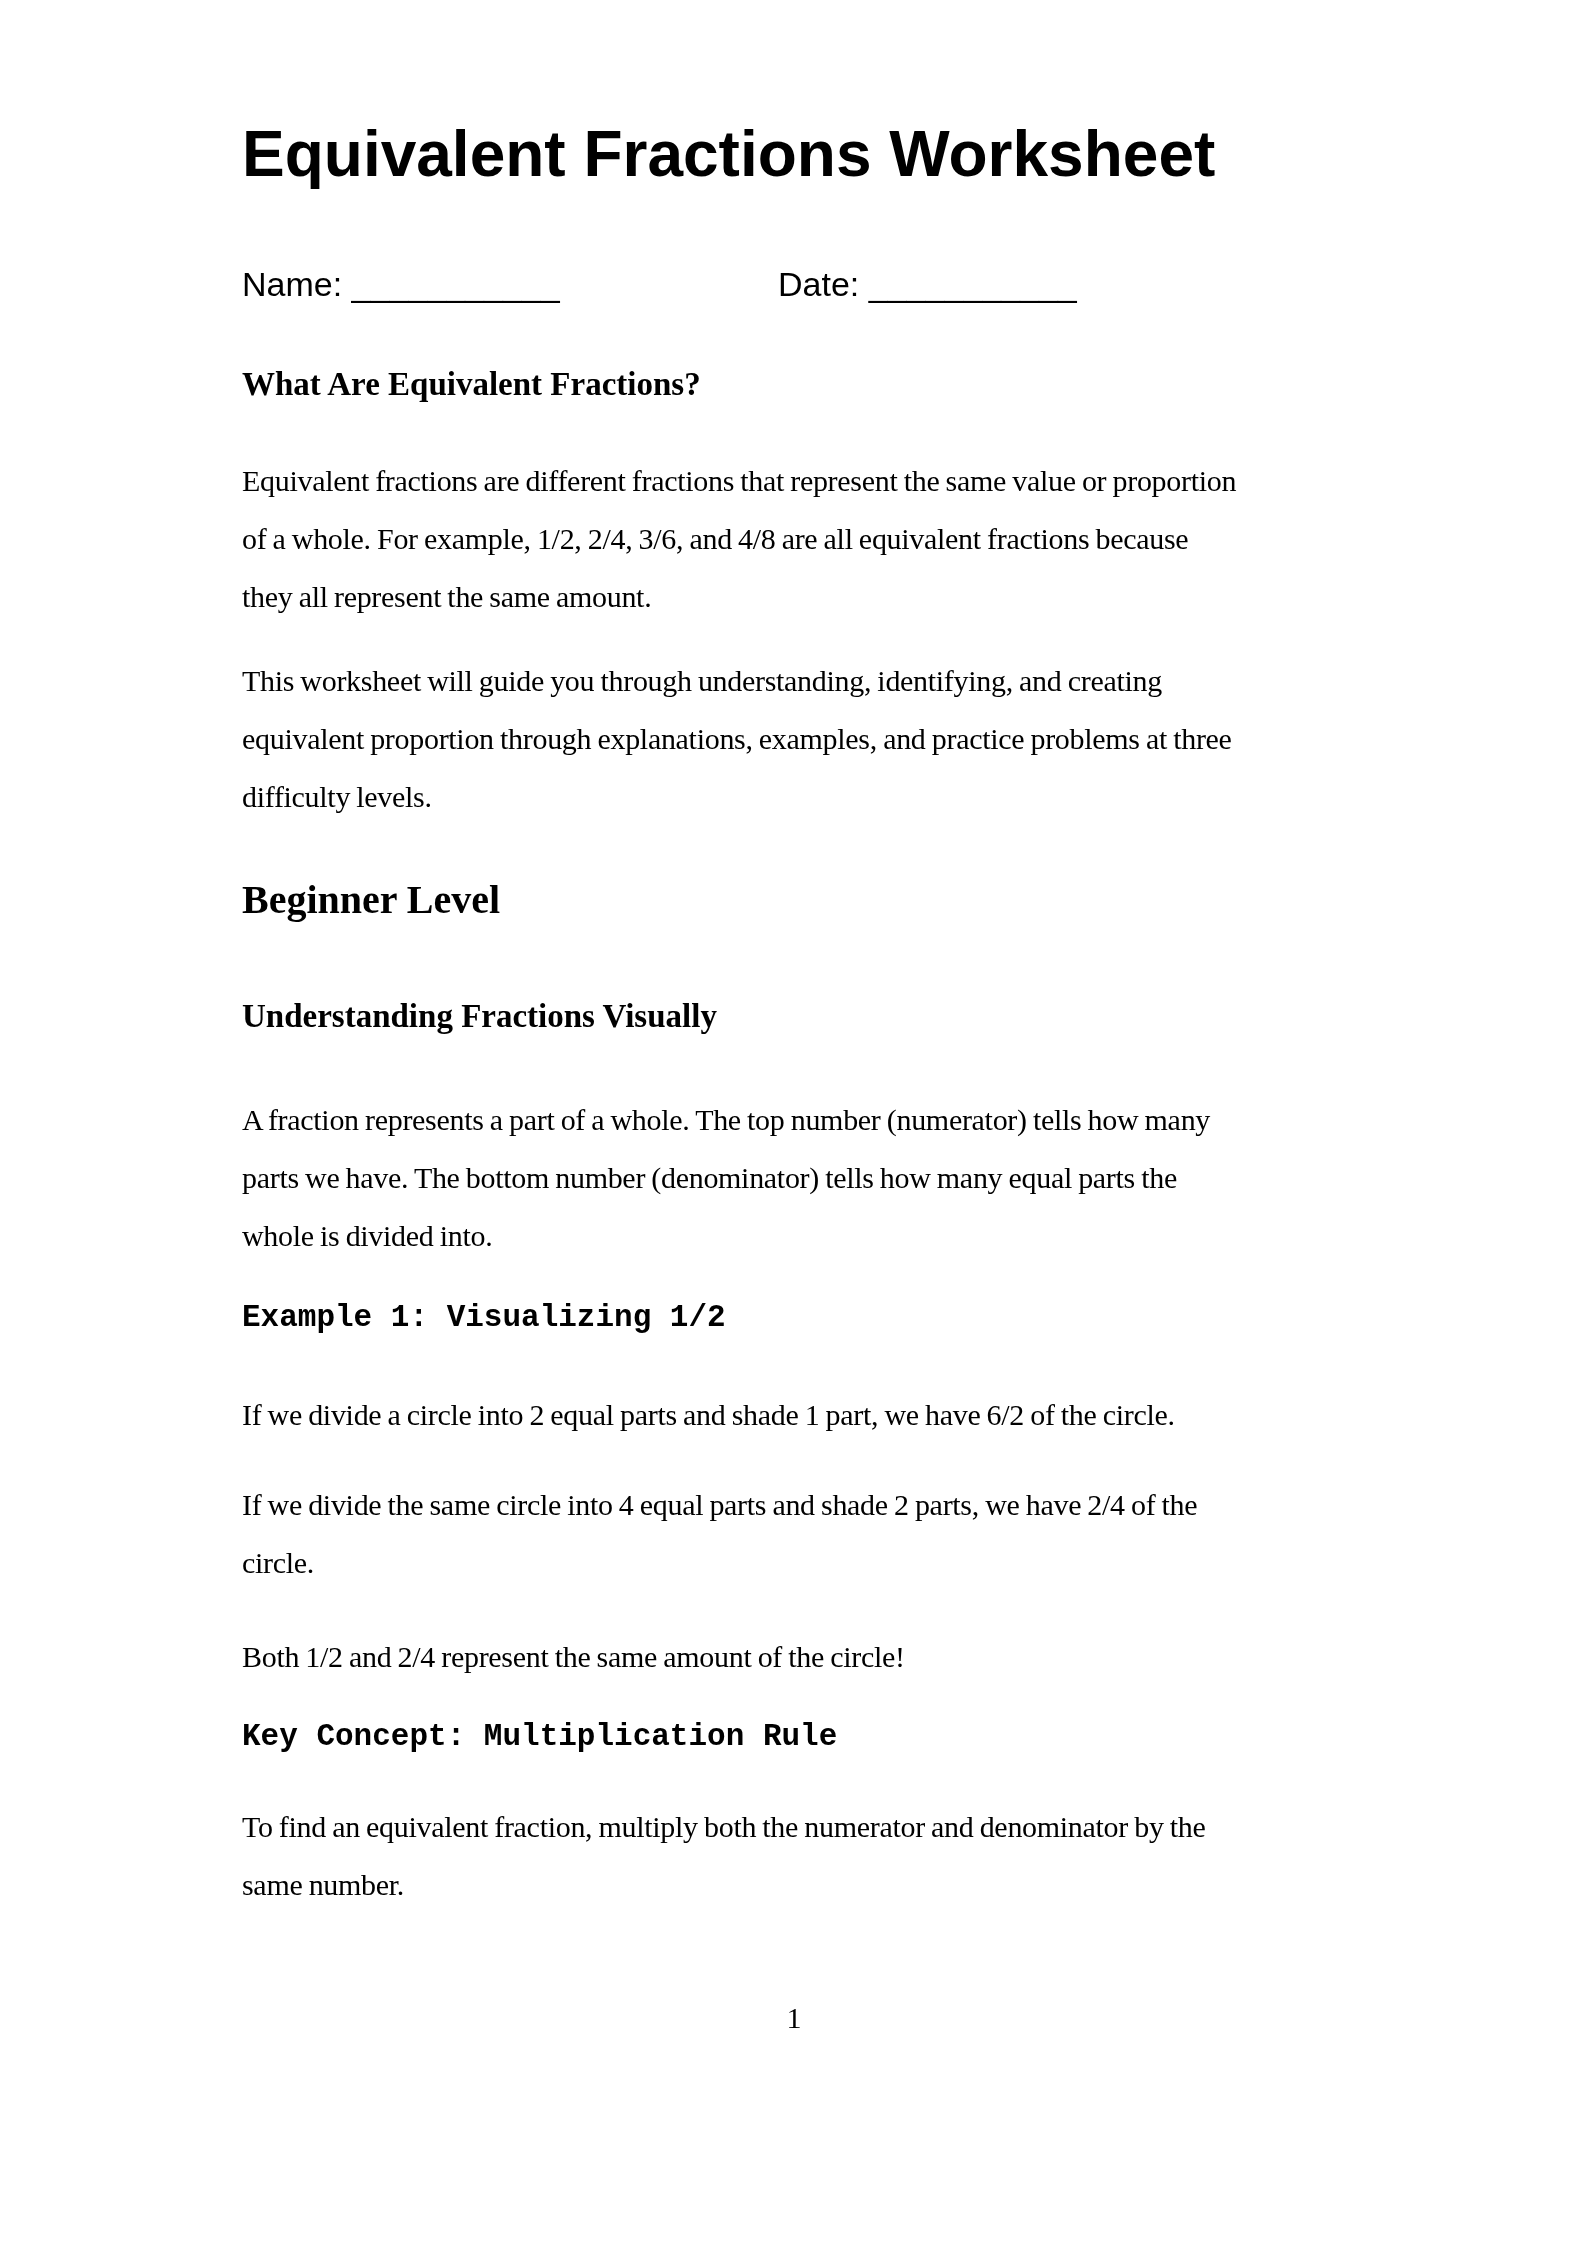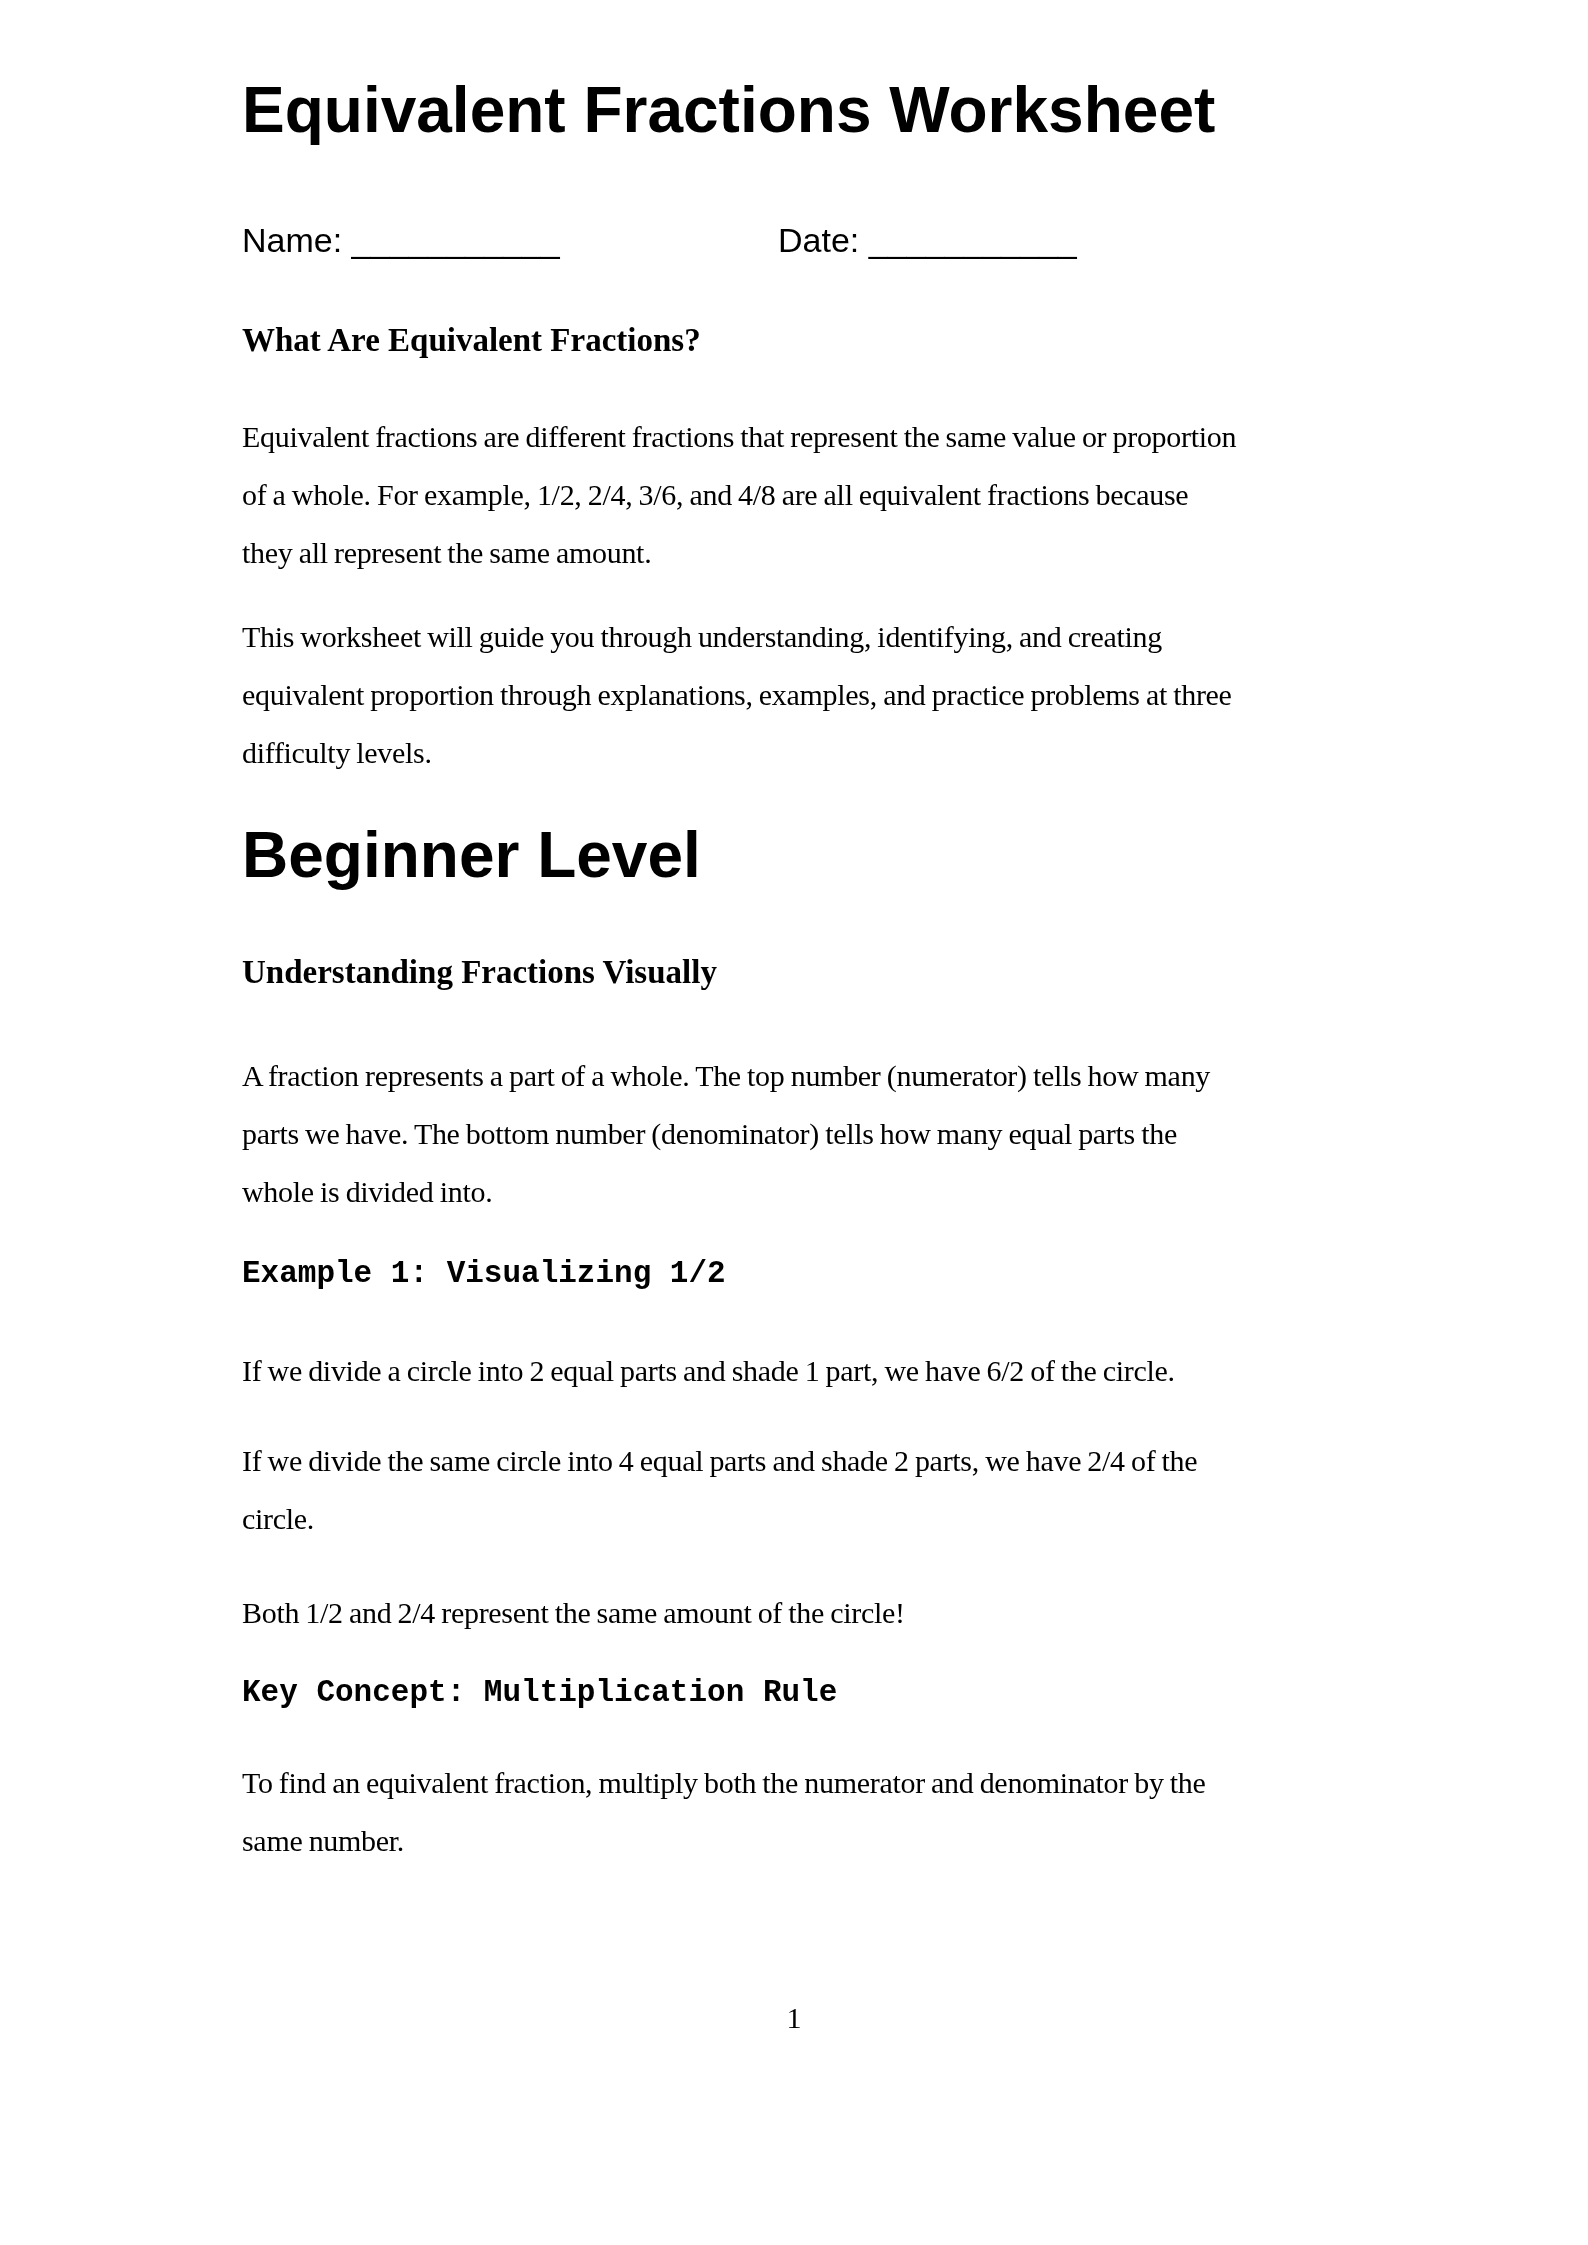--- a/index.html
+++ b/index.html
@@ -8,21 +8,21 @@
     background: #ffffff;
     color: #000000;
     position: relative;
     font-family: "Liberation Serif", serif;
     overflow: hidden;
   }
   .page {
     position: absolute;
     top: 0; left: 0;
     width: 1364px; height: 2245px;
-    padding: 70px 244px 0 242px;
+    padding: 114px 244px 0 242px;
   }
   .doc-title {
     font-family: "Liberation Sans", sans-serif;
     font-weight: 700;
     font-size: 64px;
     line-height: 80px;
     text-align: center;
     white-space: nowrap;
   }
   .form-row {
@@ -36,23 +36,23 @@
   .form-field-date { white-space: nowrap; }
   .blank-line { letter-spacing: 0; }
   .h-serif {
     font-family: "Liberation Serif", serif;
     font-weight: 700;
     font-size: 33px;
     line-height: 40px;
     white-space: nowrap;
   }
   .h-level {
-    font-family: Liberation Sans, sans-serif;
+    font-family: Liberation Serif, serif;
     font-weight: 700;
-    font-size: 64px;
+    font-size: 40px;
     line-height: 67px;
     white-space: nowrap;
   }
   .h-minor {
     font-family: Liberation Mono, monospace;
     font-weight: 700;
     font-size: 31px;
     line-height: 37px;
     white-space: nowrap;
   }

